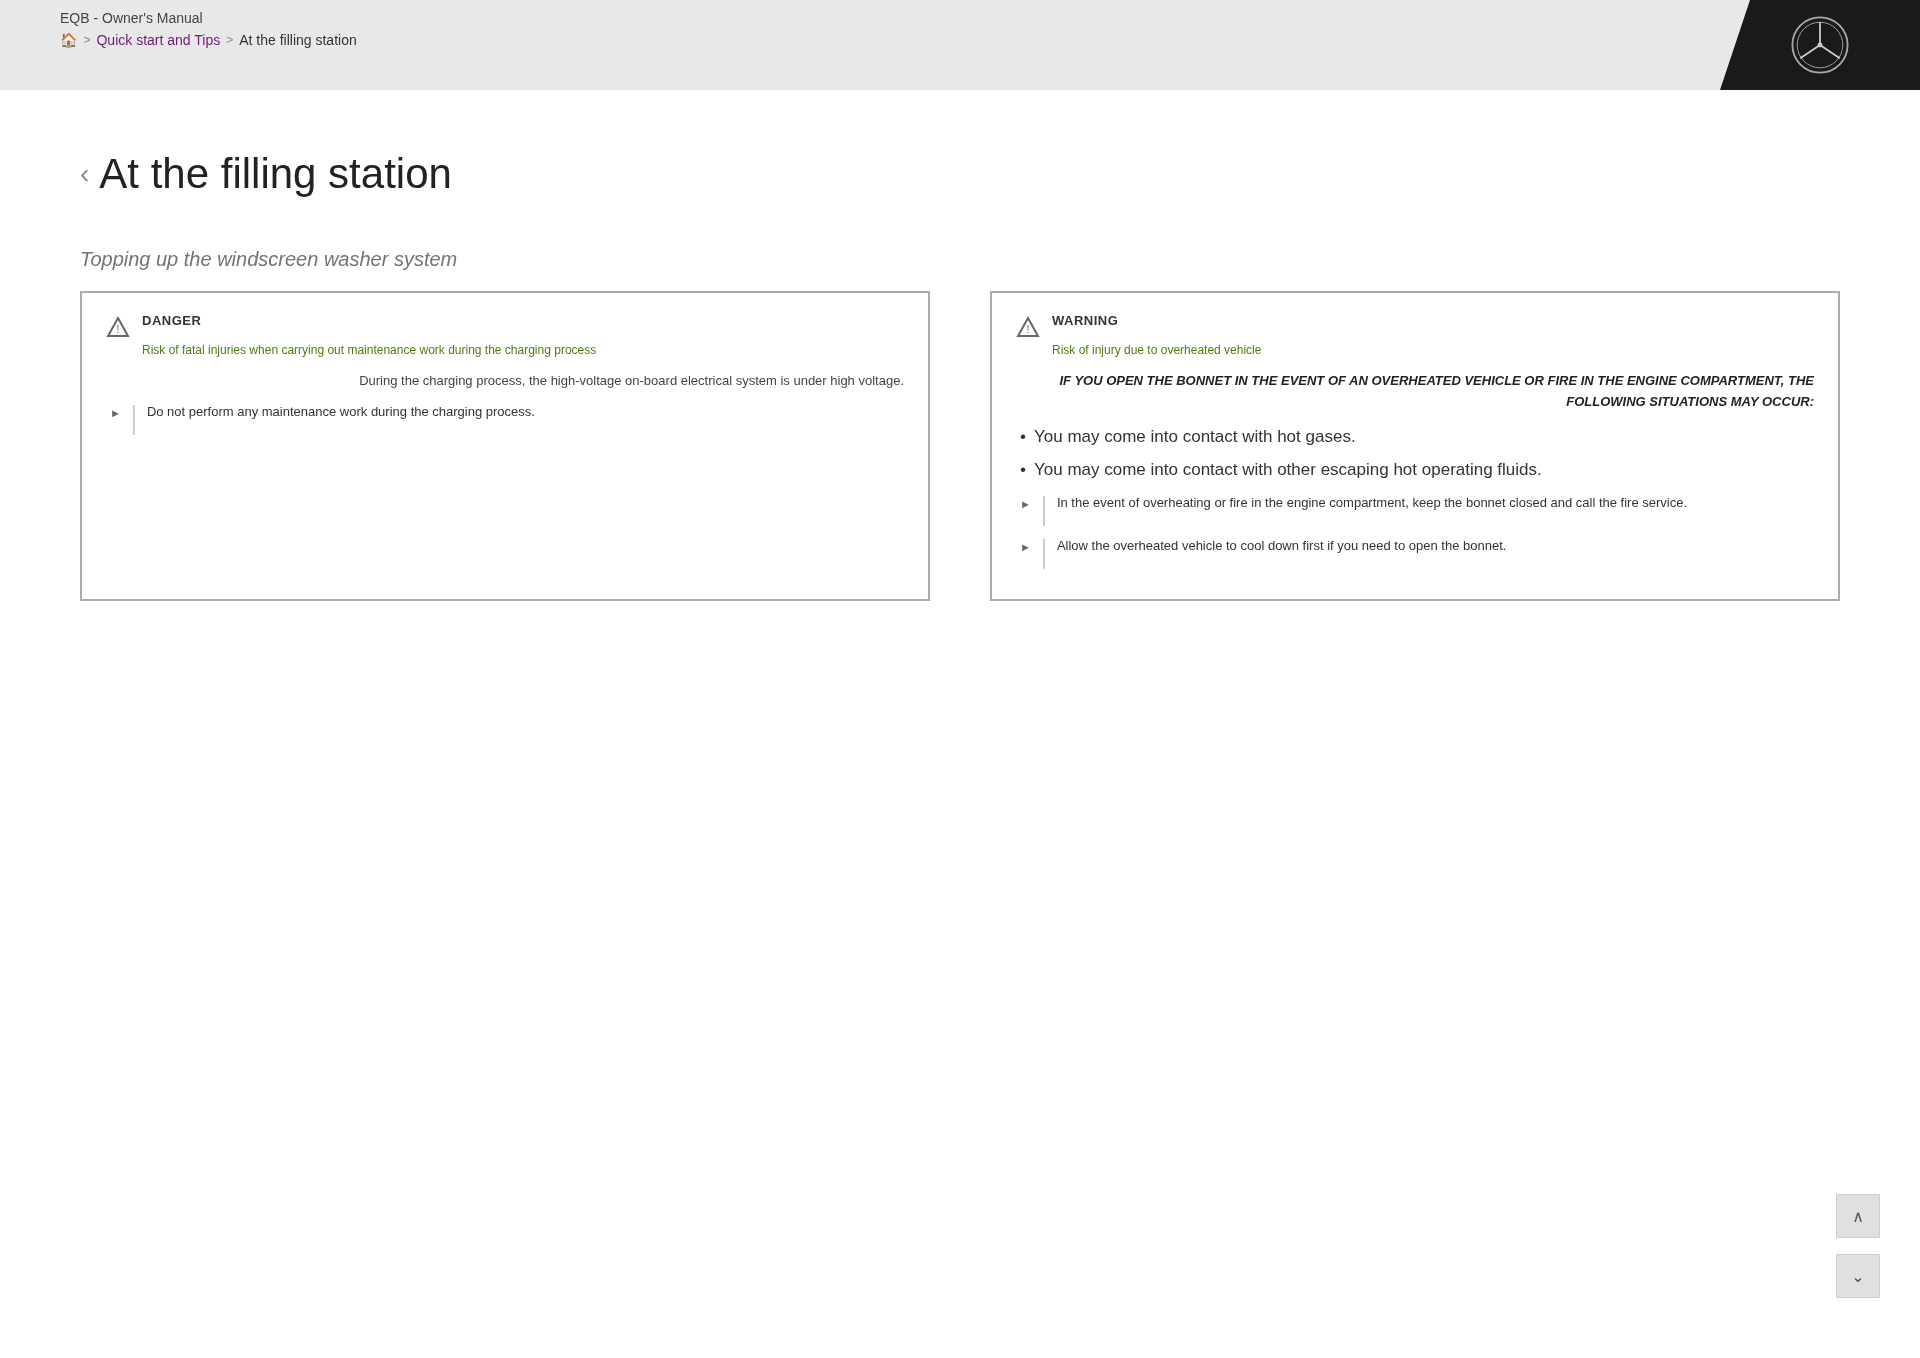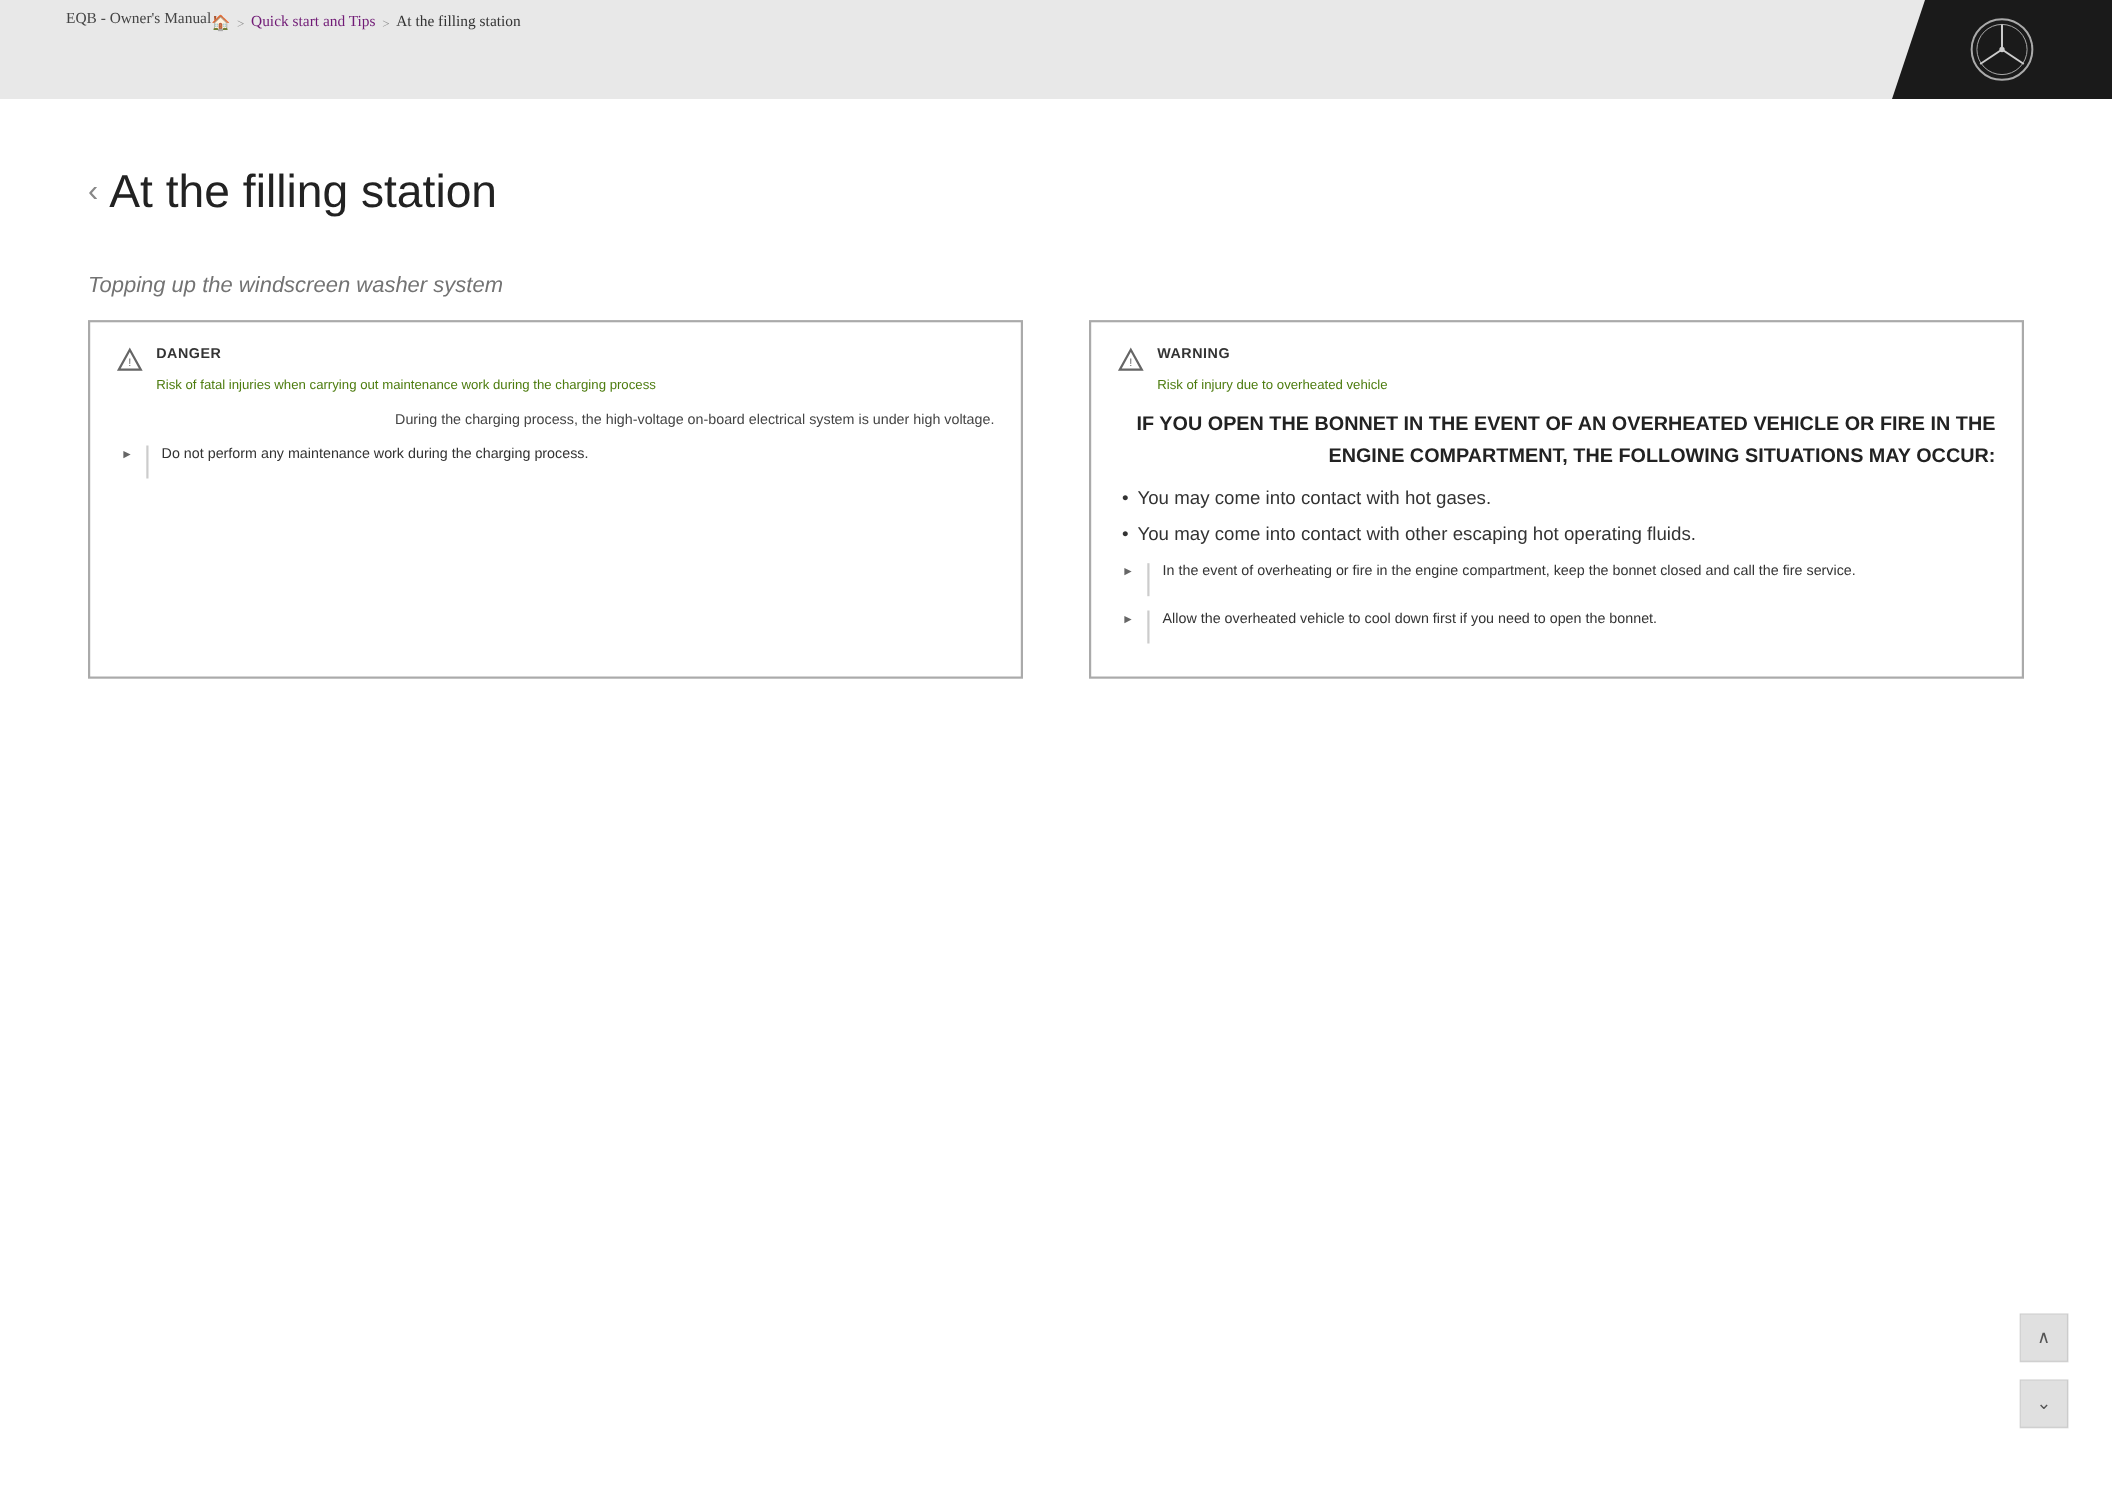--- a/index.html
+++ b/index.html
@@ -17,23 +17,22 @@
     .header {
       background: #e8e8e8;
       height: 90px;
       display: flex;
       align-items: flex-start;
       padding: 10px 60px;
       position: relative;
     }
     .header-content {
       display: flex;
-      flex-direction: row;
-      justify-content: center;
-      font-family: Liberation Serif, serif;
+      flex-direction: column;
+      justify-content: center;
     }
     .header-title {
       font-size: 14px;
       color: #444;
       margin-bottom: 6px;
     }
     .breadcrumb {
       display: flex;
       align-items: center;
       gap: 6px;
@@ -191,24 +190,25 @@
       flex-shrink: 0;
       margin-top: 3px;
     }
     .action-text {
       font-size: 13px;
       color: #333;
       line-height: 1.5;
     }
     .warning-bold-text {
       font-weight: 700;
-      font-size: 18px;
+      font-size: 13px;
       color: #222;
       margin-bottom: 14px;
       line-height: 1.6;
+      font-style: italic;
     }
     .action-divider {
       width: 2px;
       background: #ccc;
       min-height: 30px;
       flex-shrink: 0;
       margin-top: 3px;
     }
 
     

